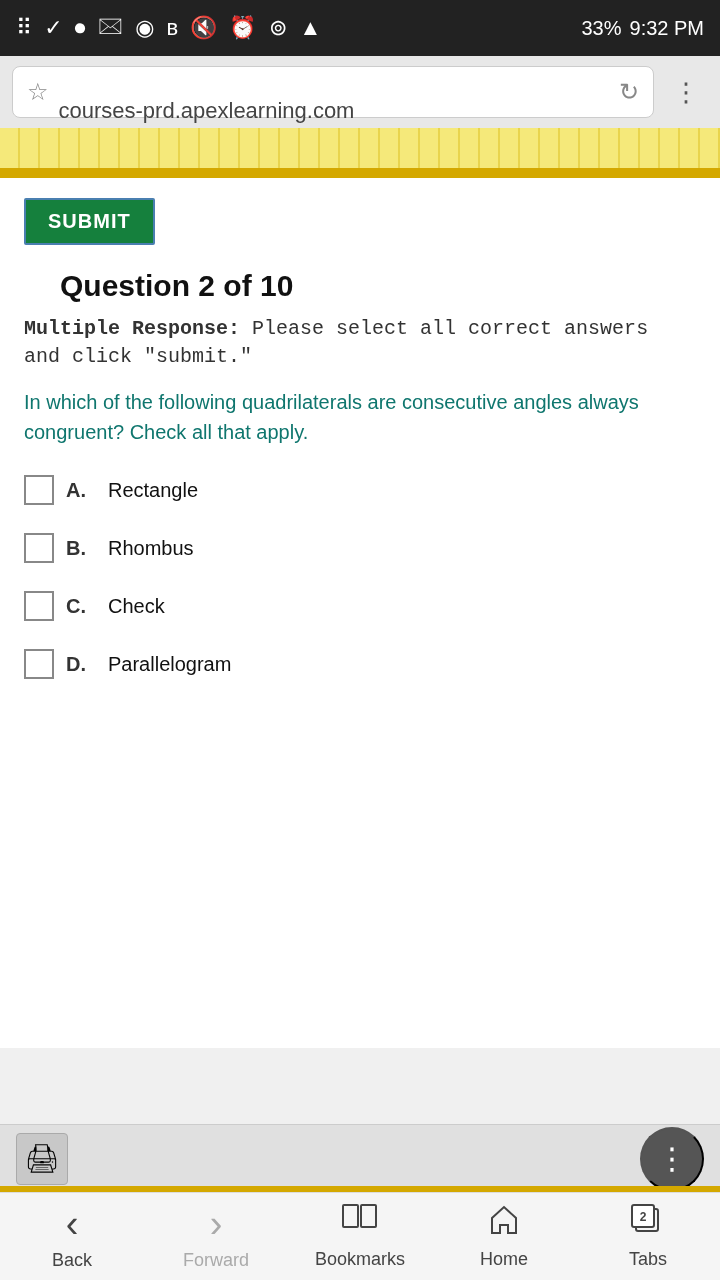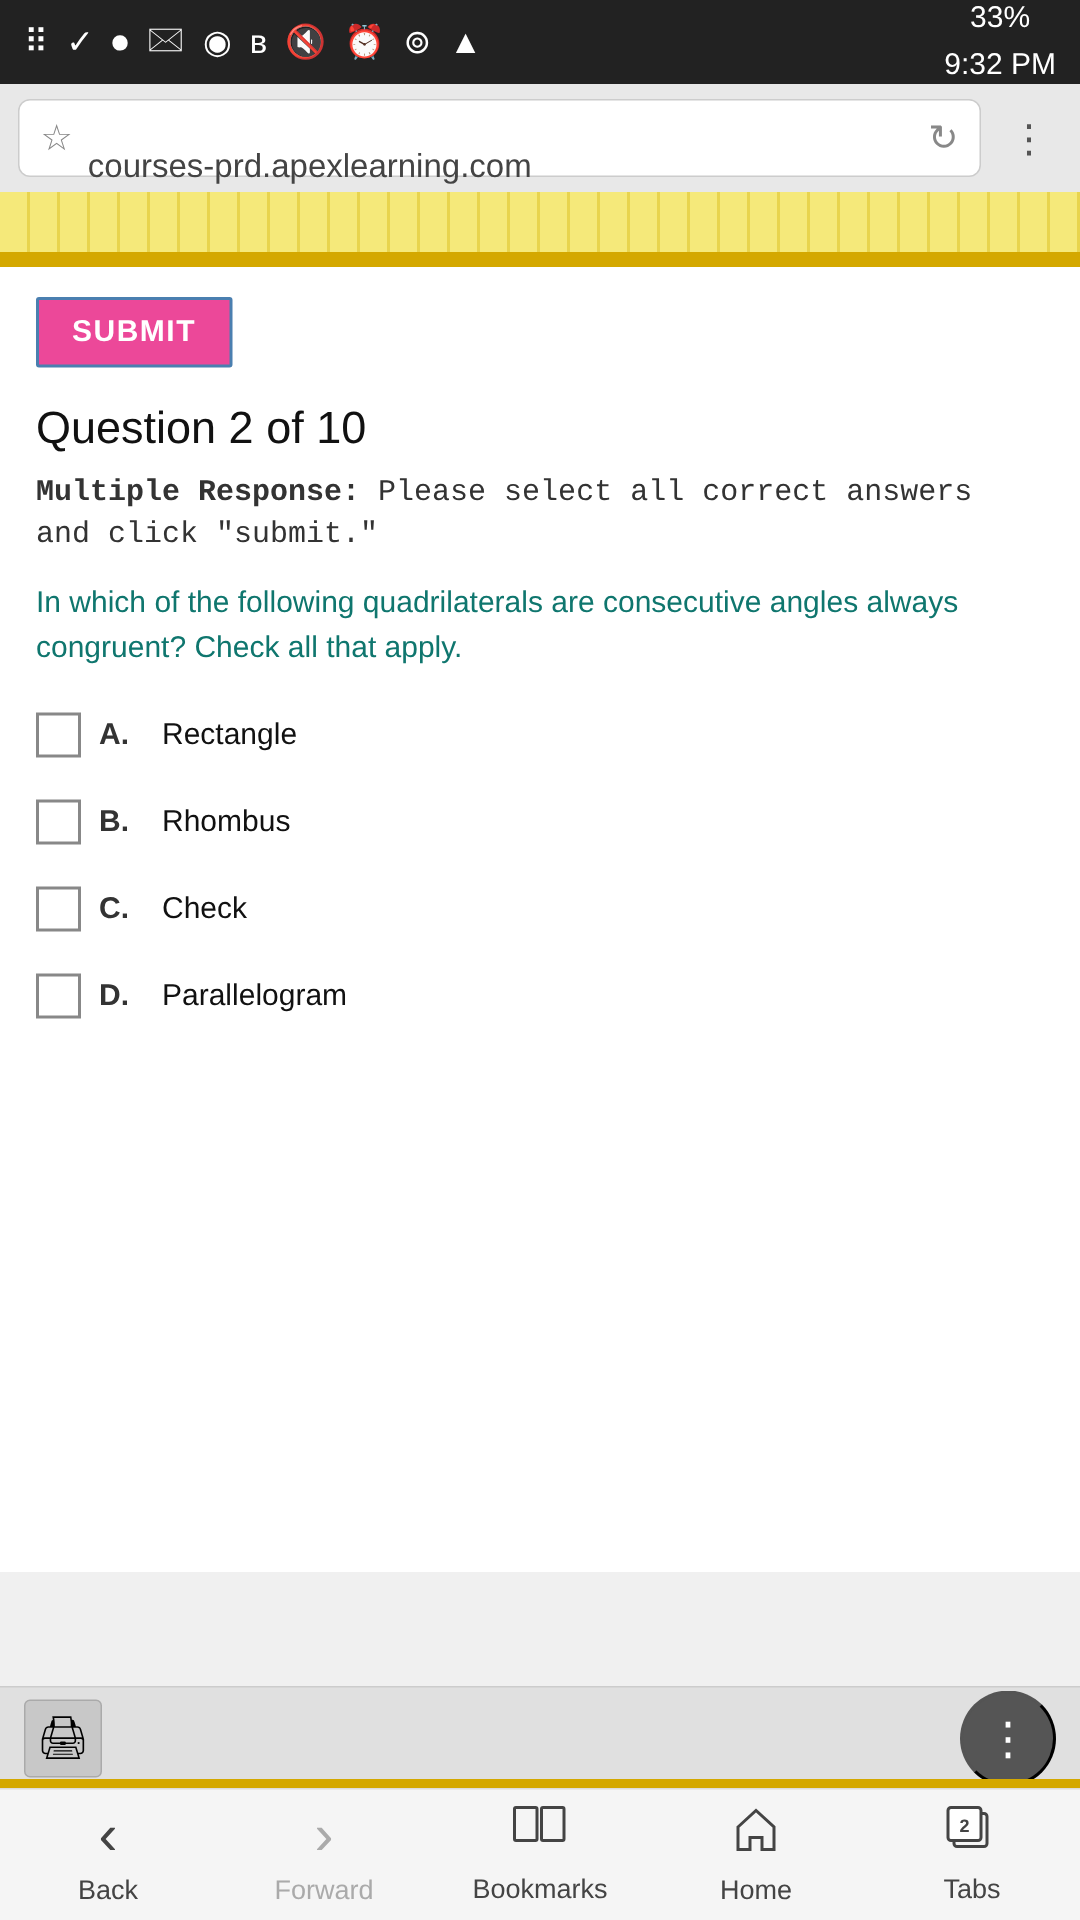--- a/index.html
+++ b/index.html
@@ -24,24 +24,23 @@
       color: white;
       font-size: 22px;
     }
     .status-left {
       display: flex;
       align-items: center;
       gap: 12px;
     }
     .status-right {
       display: flex;
-      align-items: center;
+      align-items: flex-start;
       gap: 8px;
       font-size: 20px;
-      flex-direction: column;
     }
 
     
     .browser-bar {
       width: 720px;
       height: 72px;
       background: #e8e8e8;
       display: flex;
       align-items: center;
       padding: 10px 12px;
@@ -94,37 +93,38 @@
     }
 
     
     .main-content {
       background: white;
       padding: 20px 24px;
       min-height: 870px;
     }
 
     .submit-btn {
-      background: #ec4899;
+      background: #15803d;
       color: white;
       border: 2px solid #4a7fb0;
       padding: 10px 22px;
       font-size: 20px;
       font-weight: bold;
       letter-spacing: 1px;
       cursor: pointer;
       border-radius: 2px;
       margin-bottom: 24px;
     }
 
     .question-title {
       font-size: 30px;
-      font-weight: normal;
+      font-weight: bold;
       color: #111;
       margin-bottom: 12px;
+      margin-left: 36px;
     }
 
     .question-instruction {
       font-size: 20px;
       color: #333;
       margin-bottom: 16px;
       line-height: 1.4;
       font-family: Liberation Mono, monospace;
     }
     .question-instruction strong {

